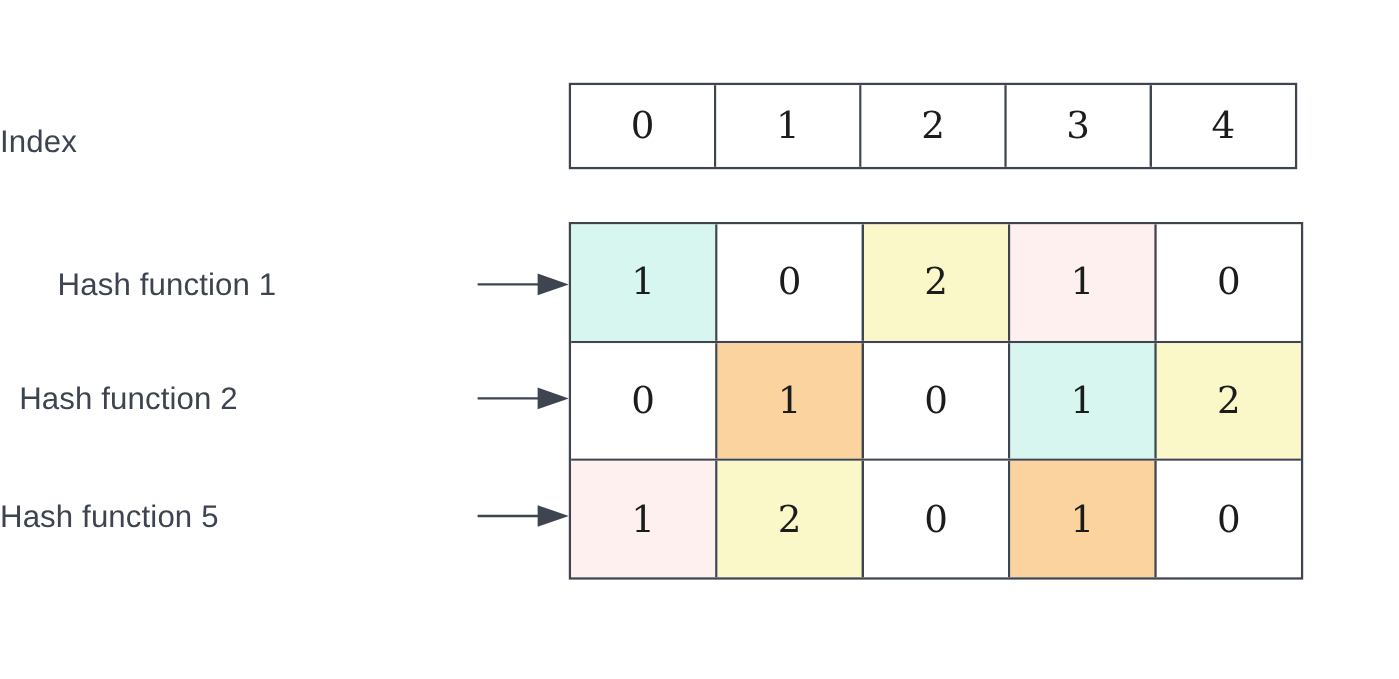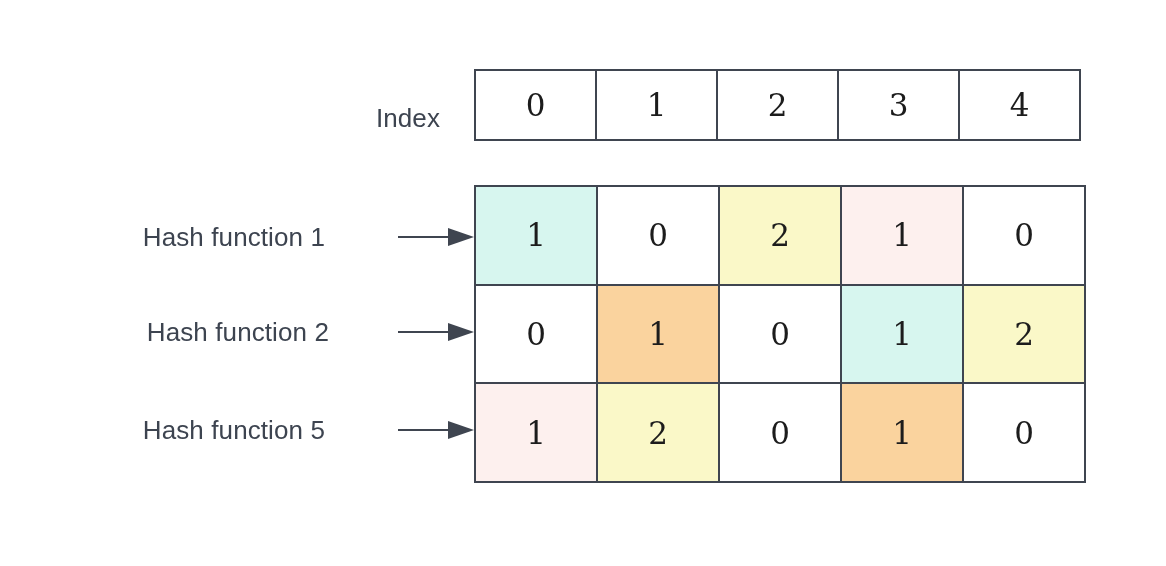--- a/index.html
+++ b/index.html
@@ -17,30 +17,30 @@
   }
 
   
   .row-label {
     position: absolute;
     color: #3d4450;
     font-family: "Liberation Sans", sans-serif;
     font-size: 26px;
     line-height: 30px;
     white-space: nowrap;
-    text-align: right;
+    text-align: left;
     letter-spacing: 0.1px;
   }
   #index-label {
     left: 0;
     width: 440px;
     top: 103px;
   }
-  #label-h1 { left: 0; width: 325px; top: 222px; }
-  #label-h2 { left: 4px; width: 325px; top: 317px; }
+  #label-h1 { left: 0; width: 325px; top: 222px; padding-left: 48px; }
+  #label-h2 { left: 16px; width: 325px; top: 317px; }
   #label-h3 { left: 0; width: 325px; top: 415px; }
 
   
   .arrow {
     position: absolute;
     left: 396px;
     width: 80px;
     height: 22px;
   }
   #arrow-h1 { top: 226px; }

